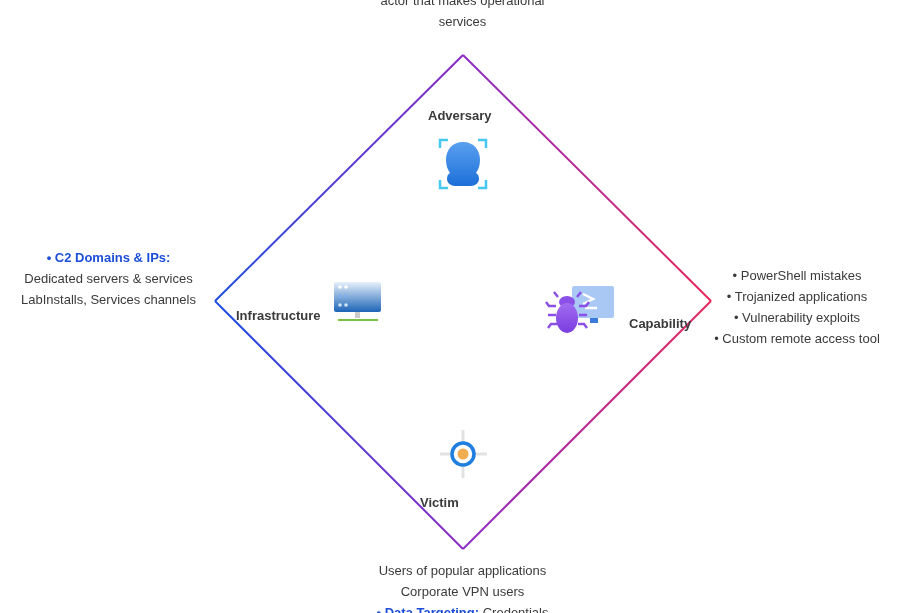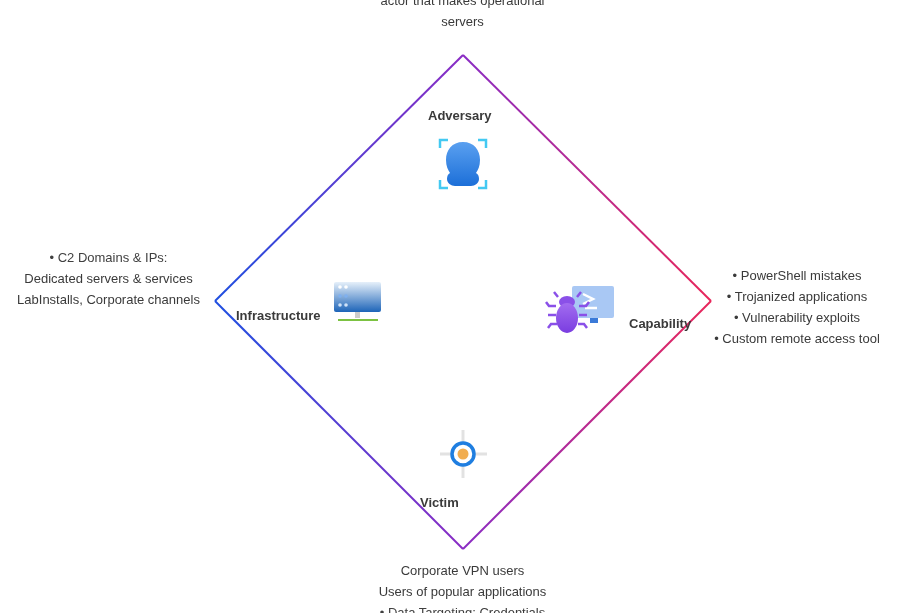--- a/index.html
+++ b/index.html
@@ -1,20 +1,20 @@
 <!DOCTYPE html>
 <html><head>
   <meta charset="utf-8">
   <style>
     html, body { margin: 0; padding: 0; background: #ffffff; }
     body { width: 905px; height: 613px; position: relative; overflow: hidden;
            font-family: "Liberation Sans", sans-serif; color: #333333; }
     .abs { position: absolute; }
     .ann { font-size: 13px; line-height: 21px; text-align: center; color: #3a3a3a; white-space: nowrap; }
-    .ann b { color: #404040; font-weight: normal; }
+    .ann b { color: #1d4ed8; font-weight: bold; }
     .lbl { font-size: 13px; font-weight: bold; color: #3a3a3a; white-space: nowrap; }
     svg.diamond { position: absolute; left: 0; top: 0; }
   </style>
 </head>
 <body>
 
 <svg class="diamond" width="905" height="613">
   <defs>
     <linearGradient id="gradLT" x1="215" y1="301" x2="463" y2="55" gradientUnits="userSpaceOnUse">
       <stop offset="0" stop-color="#1f4fe0"></stop>
@@ -90,33 +90,33 @@
   </g>
 </svg>
 
 <div class="abs lbl" style="left:428px; top:108px;">Adversary</div>
 <div class="abs lbl" style="left:236px; top:308px;">Infrastructure</div>
 <div class="abs lbl" style="left:629px; top:296px;margin-top:20px;">Capability</div>
 <div class="abs lbl" style="left:420px; top:495px;">Victim</div>
 
 <div class="abs ann" style="left:330px; width:265px; top:-10px;">
   <div>actor that makes operational</div>
-  <div>servers</div>
+  <div>services</div>
 </div>
 
 <div class="abs ann" style="left:0px; width:217px; top:247px;">
   <div><b>• C2 Domains &amp; IPs:</b></div>
   <div>Dedicated servers &amp; services</div>
-  <div>LabInstalls, Corporate channels</div>
+  <div>LabInstalls, Services channels</div>
 </div>
 
 <div class="abs ann" style="left:702px; width:190px; top:265px;">
   <div>• PowerShell mistakes</div>
   <div>• Trojanized applications</div>
   <div>• Vulnerability exploits</div>
   <div>• Custom remote access tool</div>
 </div>
 
 <div class="abs ann" style="left:330px; width:265px; top:560px;">
+  <div>Users of popular applications</div>
   <div>Corporate VPN users</div>
-  <div>Users of popular applications</div>
   <div><b>• Data Targeting:</b> <span>Credentials</span></div>
 </div>
 
 </body></html>

